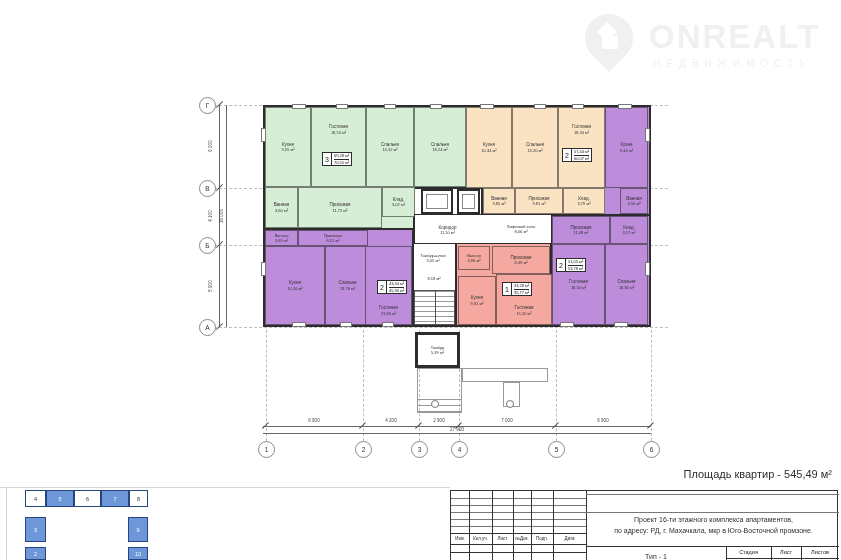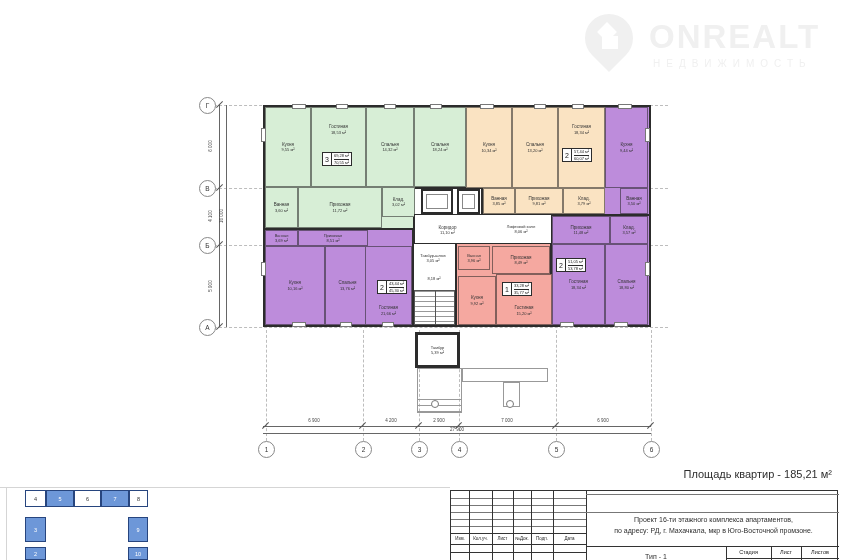--- a/index.html
+++ b/index.html
@@ -350,21 +350,21 @@
   <div class="bubble" style="left:199px;top:180px">В</div>
   <div class="bubble" style="left:199px;top:237px">Б</div>
   <div class="bubble" style="left:199px;top:319px">А</div>
   <div class="bubble" style="left:258px;top:441px">1</div>
   <div class="bubble" style="left:355px;top:441px">2</div>
   <div class="bubble" style="left:411px;top:441px">3</div>
   <div class="bubble" style="left:451px;top:441px">4</div>
   <div class="bubble" style="left:548px;top:441px">5</div>
   <div class="bubble" style="left:643px;top:441px">6</div>
 
-  <div class="area-note">Площадь квартир - 185,21 м²</div>
+  <div class="area-note">Площадь квартир - 545,49 м²</div>
 
   <div class="frameline" style="left:0;top:487px;width:450px;height:1px"></div>
   <div class="frameline" style="left:6px;top:487px;width:1px;height:73px"></div>
 
   <div class="tb">
     <div class="hlt" style="left:0;top:7px;width:135px"></div>
     <div class="hlt" style="left:0;top:14px;width:135px"></div>
     <div class="hlt" style="left:0;top:21px;width:135px"></div>
     <div class="hlt" style="left:0;top:28px;width:135px"></div>
     <div class="hlt" style="left:0;top:35px;width:135px"></div>

